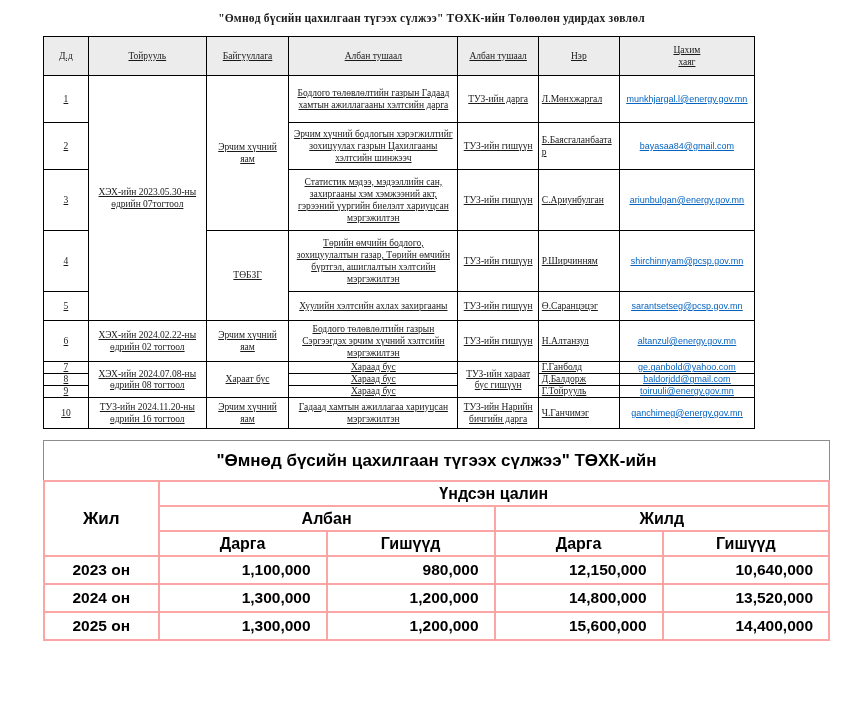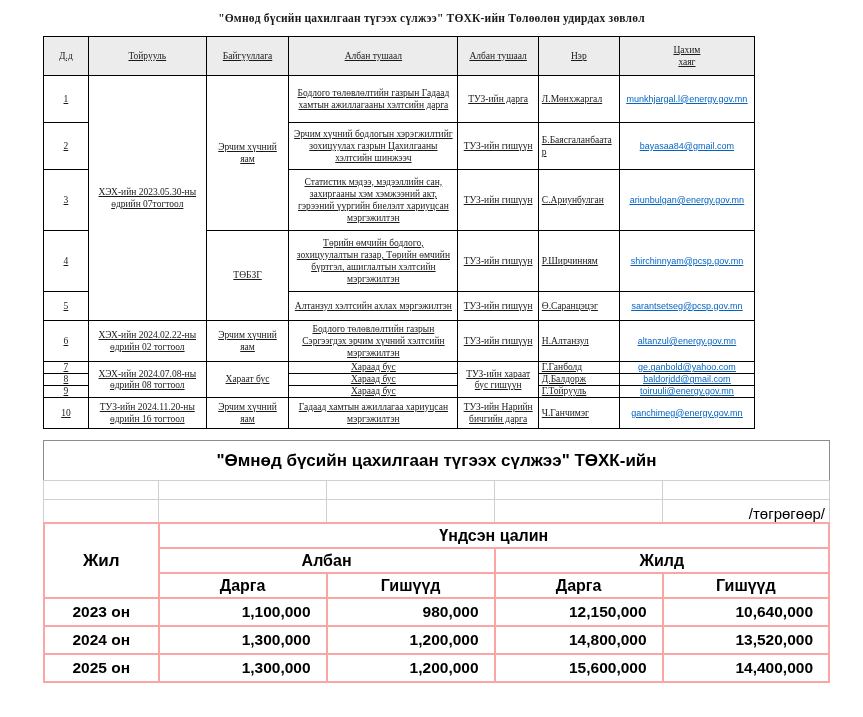--- a/index.html
+++ b/index.html
@@ -159,21 +159,21 @@
       <tr class="r58">
         <td class="c">4</td>
         <td class="c" rowspan="2">ТӨБЗГ</td>
         <td class="c">Төрийн өмчийн бодлого, зохицуулалтын газар, Төрийн өмчийн бүртгэл, ашиглалтын хэлтсийн мэргэжилтэн</td>
         <td class="c">ТУЗ-ийн гишүүн</td>
         <td class="l">Р.Ширчинням</td>
         <td class="c"><a class="email">shirchinnyam@pcsp.gov.mn</a></td>
       </tr>
       <tr class="r26">
         <td class="c">5</td>
-        <td class="c">Алтанзул хэлтсийн ахлах мэргэжилтэн</td>
+        <td class="c">Хуулийн хэлтсийн ахлах захиргааны</td>
         <td class="c">ТУЗ-ийн гишүүн</td>
         <td class="l">Ө.Саранцэцэг</td>
         <td class="c"><a class="email">sarantsetseg@pcsp.gov.mn</a></td>
       </tr>
       <tr class="r38">
         <td class="c">6</td>
         <td class="c">ХЭХ-ийн 2024.02.22-ны өдрийн 02 тогтоол</td>
         <td class="c">Эрчим хүчний яам</td>
         <td class="c">Бодлого төлөвлөлтийн газрын Сэргээгдэх эрчим хүчний хэлтсийн мэргэжилтэн</td>
         <td class="c">ТУЗ-ийн гишүүн</td>
@@ -212,45 +212,20 @@
       </tr>
     </tbody>
   </table>
 
   <div class="salary-wrap">
 
     <div class="salary-title">
       <div>"Өмнөд бүсийн цахилгаан түгээх сүлжээ" ТӨХК-ийн</div>
     </div>
 
-    <table class="ghost">
-      <colgroup>
-        <col style="width:14.6%">
-          <col style="width:21.4%">
-          <col style="width:21.4%">
-          <col style="width:21.4%">
-          <col style="width:21.2%">
-      </colgroup>
-      <tbody>
-          <tr>
-        <td></td>
-            <td></td>
-            <td></td>
-            <td></td>
-            <td></td>
-      </tr>
-      <tr class="note-row">
-        <td></td>
-            <td></td>
-            <td></td>
-            <td></td>
-        <td>/төгрөгөөр/</td>
-      </tr>
-    </tbody>
-      </table>
 
     <table class="salary">
       <colgroup>
         <col style="width:14.6%">
           <col style="width:21.4%">
           <col style="width:21.4%">
           <col style="width:21.4%">
           <col style="width:21.2%">
       </colgroup>
       <tbody>

